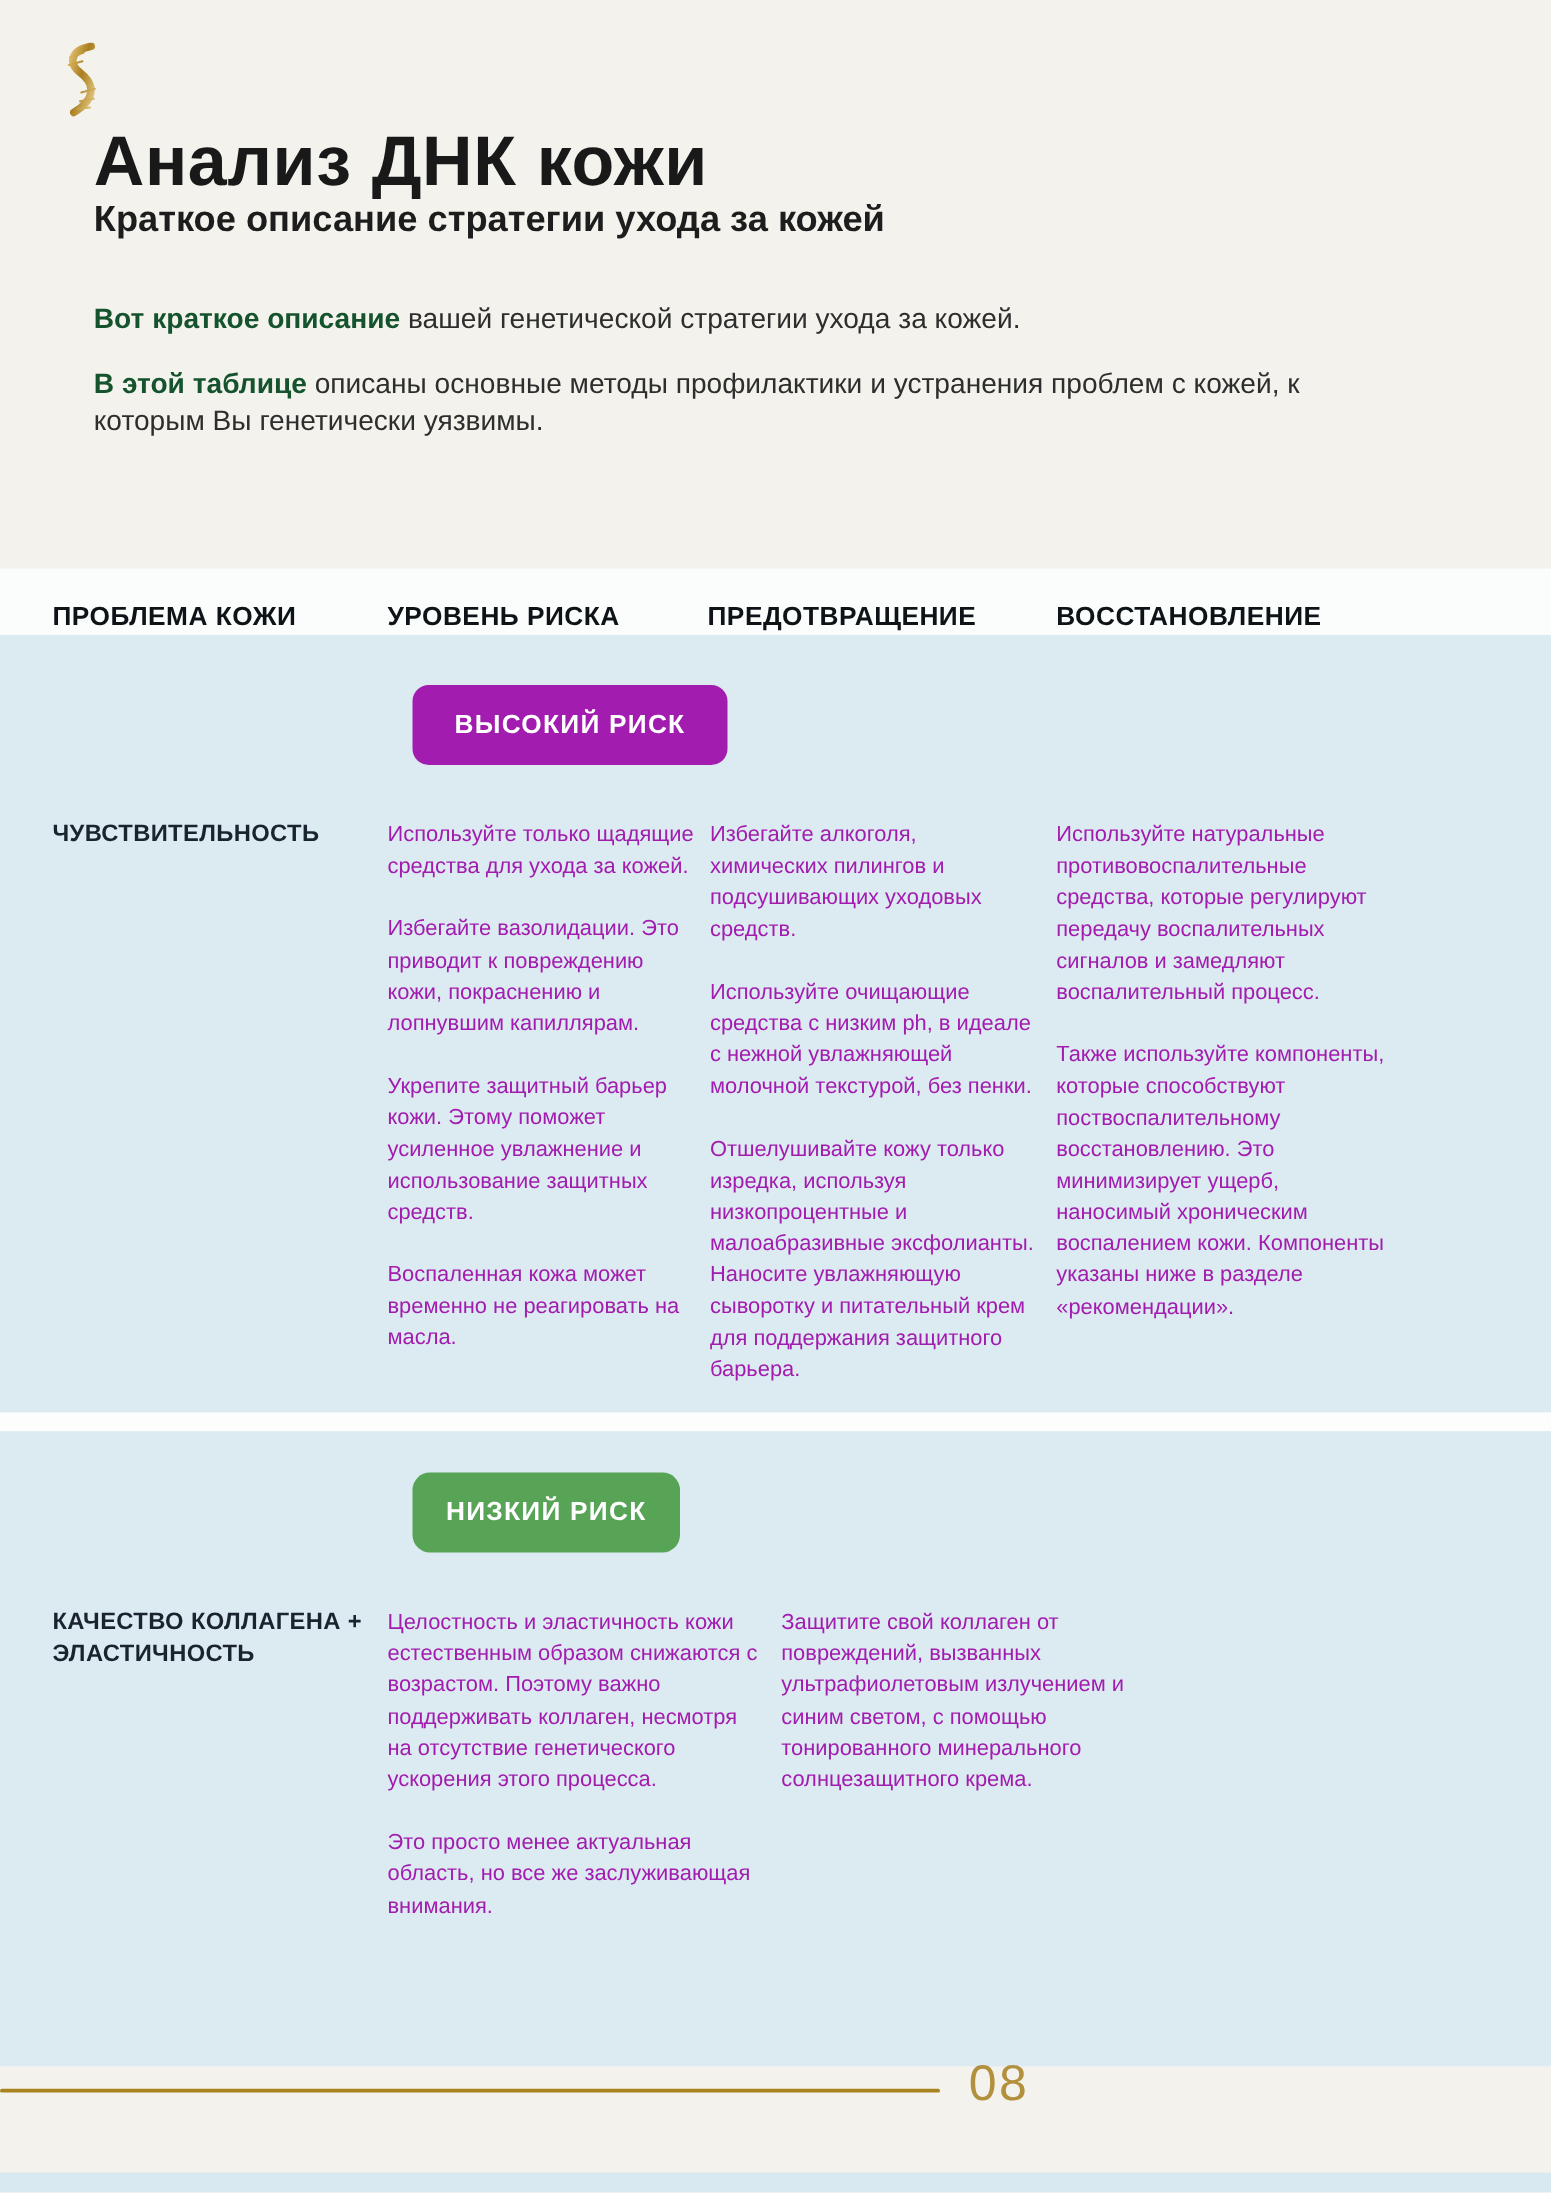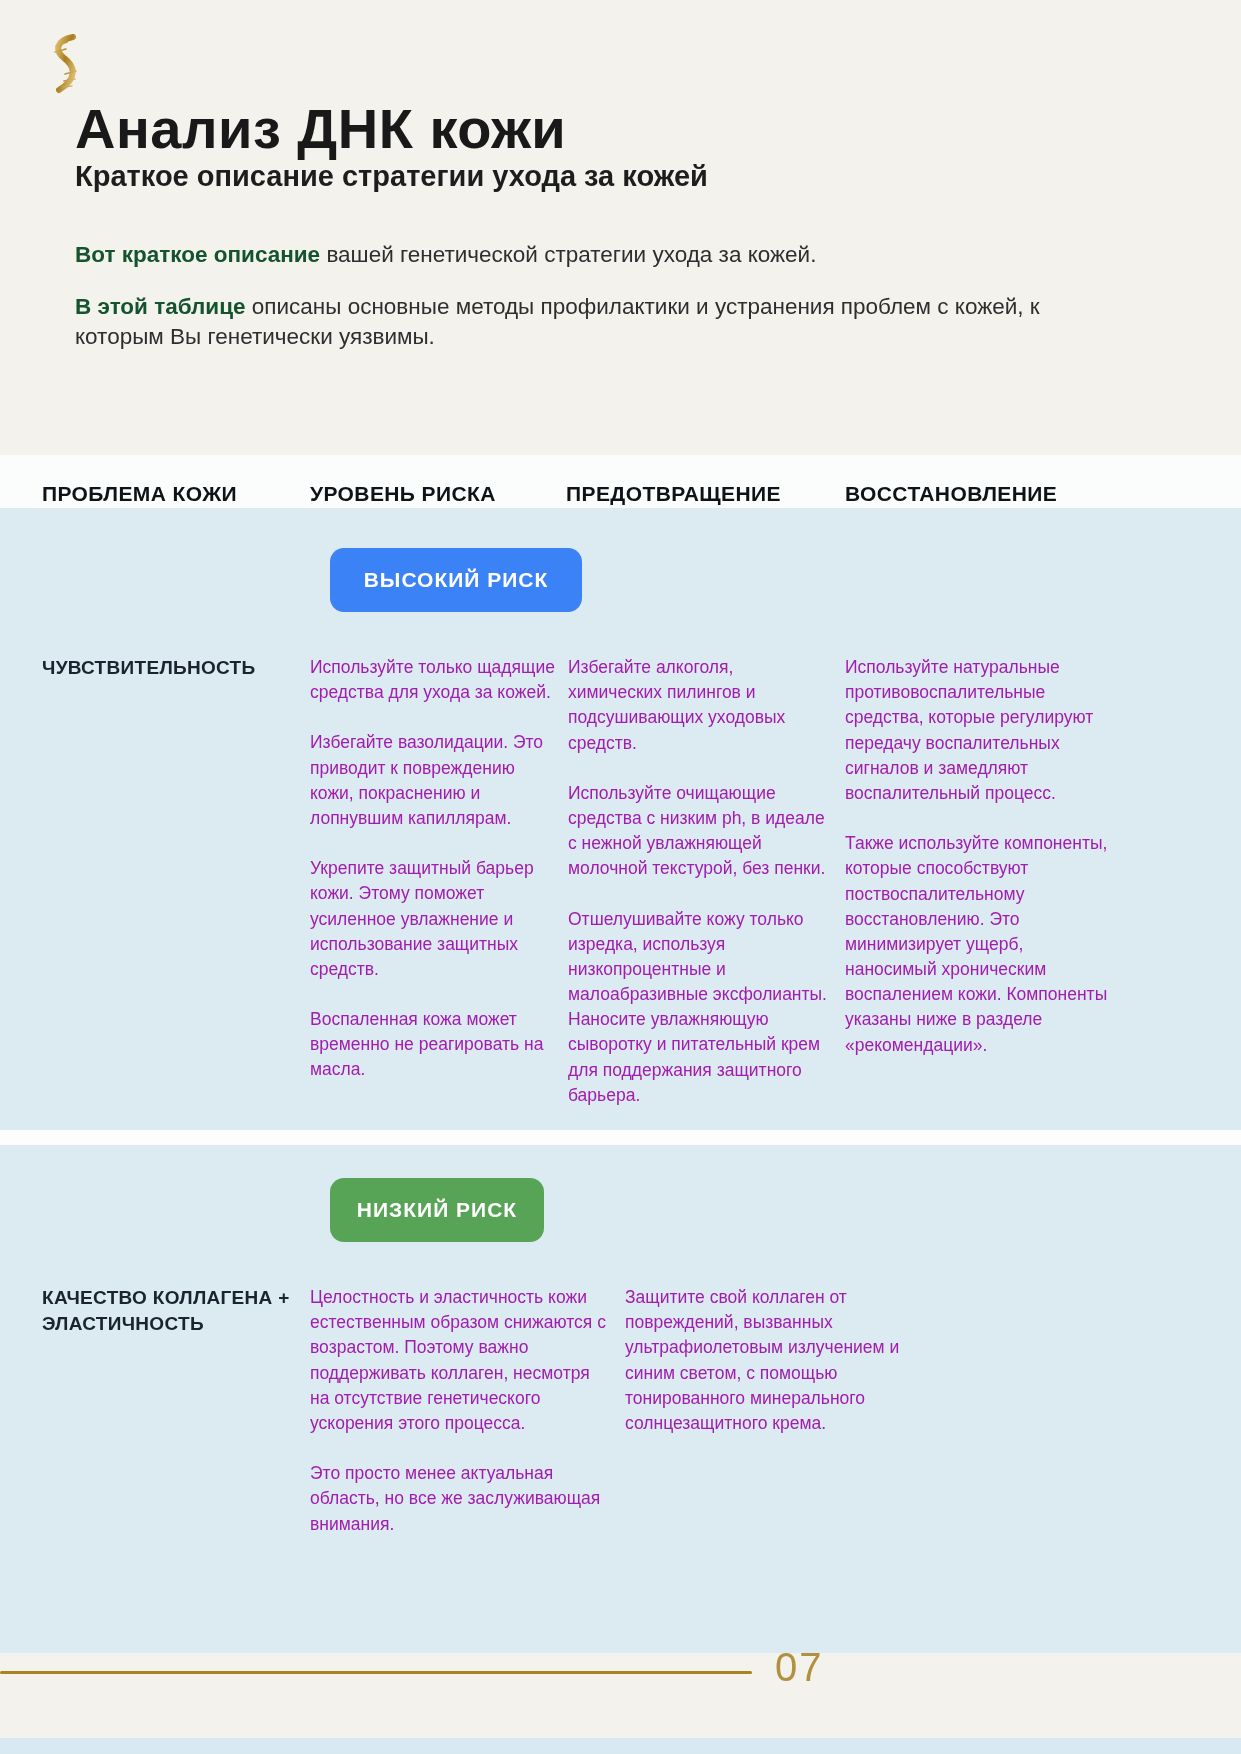--- a/index.html
+++ b/index.html
@@ -126,21 +126,21 @@
   <p class="intro intro-2"><b>В этой таблице</b><span> описаны основные методы профилактики и устранения проблем с кожей, к которым Вы генетически уязвимы.</span></p>
 
   <div class="thead">
     <span class="th th-1">ПРОБЛЕМА КОЖИ</span>
     <span class="th th-2">УРОВЕНЬ РИСКА</span>
     <span class="th th-3">ПРЕДОТВРАЩЕНИЕ</span>
     <span class="th th-4">ВОССТАНОВЛЕНИЕ</span>
   </div>
 
   <section class="block block-1">
-    <div class="badge badge-high" style="background-color: #3b82f6;">ВЫСОКИЙ РИСК</div>
+    <div class="badge badge-high" style="background-color: #a21caf; border-radius: 13px;">ВЫСОКИЙ РИСК</div>
 
     <div class="cell b1-c1 problem-label">ЧУВСТВИТЕЛЬНОСТЬ</div>
 
     <div class="cell b1-c2">
       <p>Используйте только щадящие средства для ухода за кожей.</p>
       <p>Избегайте вазолидации. Это приводит к повреждению кожи, покраснению и лопнувшим капиллярам.</p>
       <p>Укрепите защитный барьер кожи. Этому поможет усиленное увлажнение и использование защитных средств.</p>
       <p>Воспаленная кожа может временно не реагировать на масла.</p>
     </div>
 
@@ -167,16 +167,16 @@
       <p>Целостность и эластичность кожи естественным образом снижаются с возрастом. Поэтому важно поддерживать коллаген, несмотря на отсутствие генетического ускорения этого процесса.</p>
       <p>Это просто менее актуальная область, но все же заслуживающая внимания.</p>
     </div>
 
     <div class="cell b2-c3">
       <p>Защитите свой коллаген от повреждений, вызванных ультрафиолетовым излучением и синим светом, с помощью тонированного минерального солнцезащитного крема.</p>
     </div>
   </section>
 
   <div class="footer-line"></div>
-  <div class="page-number">07</div>
+  <div class="page-number">08</div>
   <div class="bottom-strip"></div>
 
 </div>
 
 </body></html>

